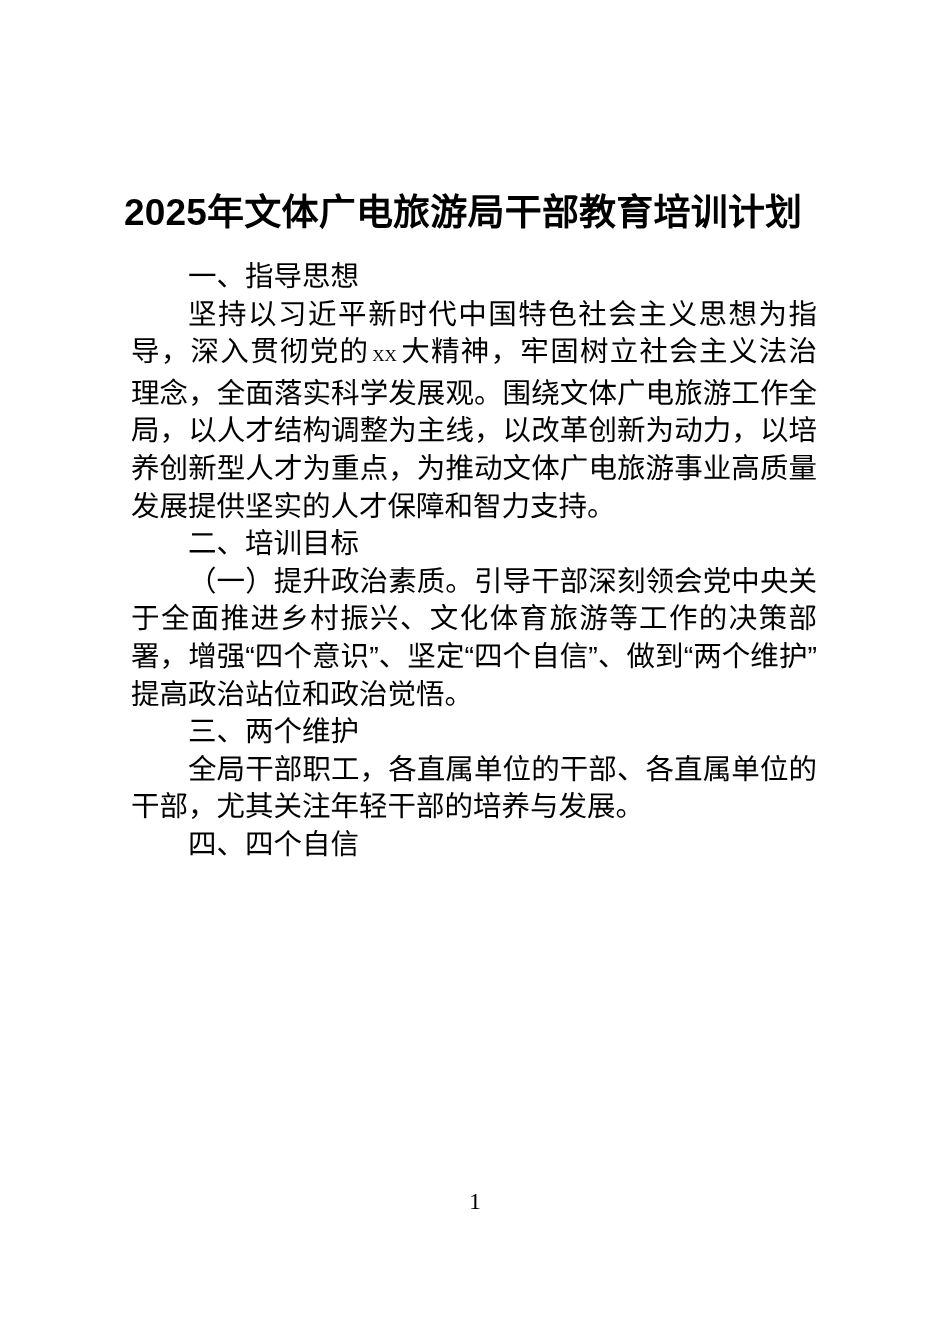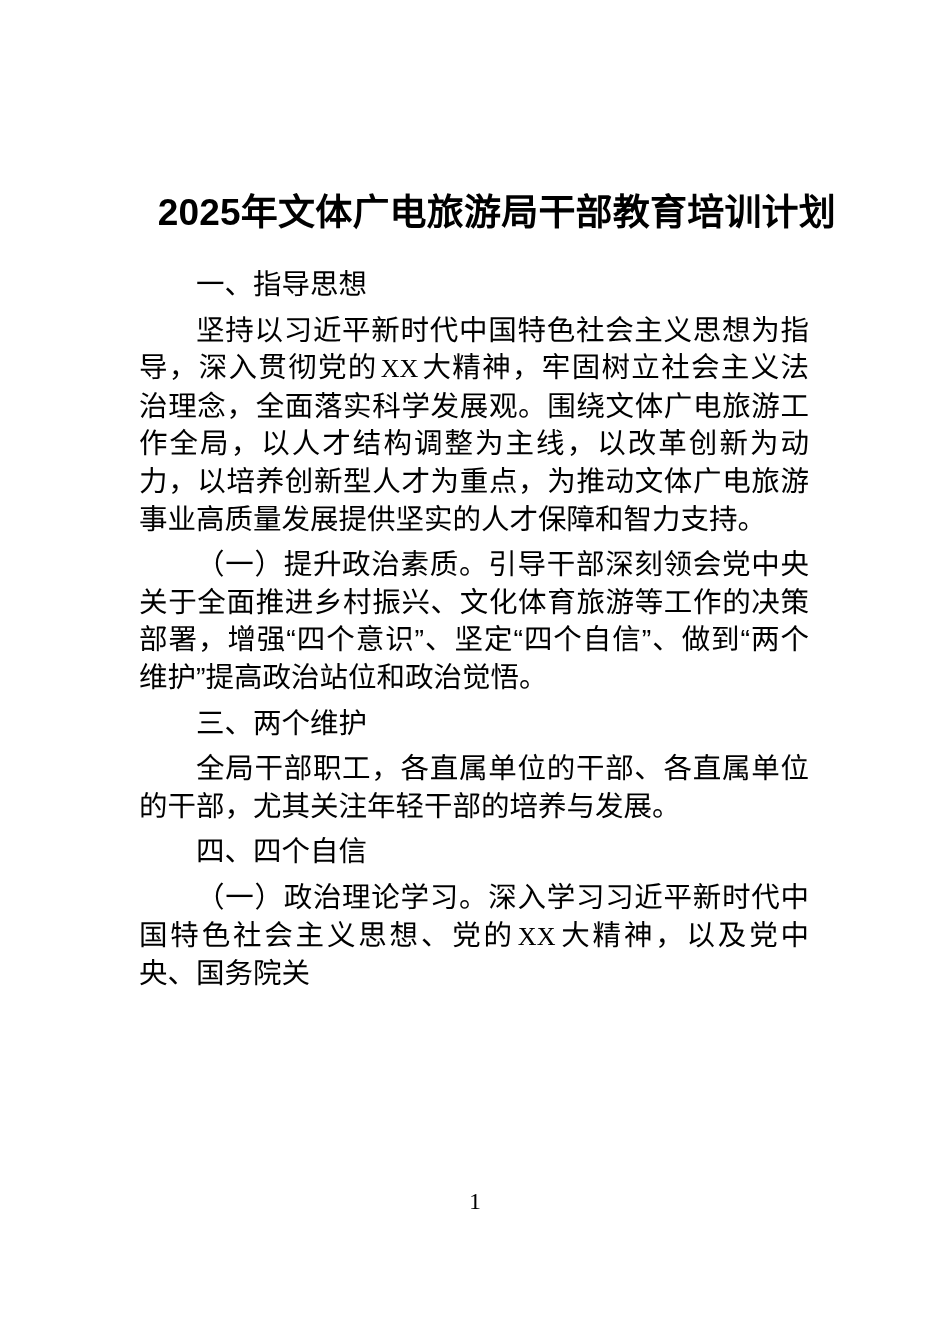--- a/index.html
+++ b/index.html
@@ -21,66 +21,66 @@
     width: 950px;
     height: 1344px;
     box-sizing: border-box;
     padding: 0;
     background: #ffffff;
   }
 
   
   .doc-title {
     position: absolute;
-    left: 148px;
+    left: 124px;
     top: 163px;
     width: 688px;
     font-size: 37px;
     line-height: 50px;
     font-weight: 700;
     letter-spacing: 0.2px;
-    text-align: right;
+    text-align: left;
     white-space: nowrap;
     font-family: "Liberation Sans", "DejaVu Sans", sans-serif;
   }
 
   
   .body-block {
     position: absolute;
     left: 131px;
     top: 258px;
     width: 686px;
   }
 
   .para {
     font-size: 28.5px;
     line-height: 37.6px;
     text-align: justify;
     text-justify: inter-ideograph;
     text-align-last: left;
-    margin: 8px;
+    margin: 0;
     letter-spacing: 0px;
     word-break: break-all;
   }
 
   .para.indent {
     text-indent: 57px;
   }
 
   
   .para.heading {
     text-indent: 57px;
     text-align: left;
     white-space: nowrap;
   }
 
   
   .latin {
     font-family: "Liberation Serif", "DejaVu Serif", serif;
-    font-size: 26px;
+    font-size: 17px;
     padding: 0 3px;
   }
 
   
   .page-number {
     position: absolute;
     left: 0;
     top: 1186px;
     width: 950px;
     text-align: center;
@@ -93,22 +93,22 @@
 </head>
 <body>
 
 <div class="page">
 
   <h1 class="doc-title">2025年文体广电旅游局干部教育培训计划</h1>
 
   <div class="body-block">
       <p class="para heading">一、指导思想</p>
       <p class="para indent">坚持以习近平新时代中国特色社会主义思想为指导，深入贯彻党的<span class="latin">XX</span>大精神，牢固树立社会主义法治理念，全面落实科学发展观。围绕文体广电旅游工作全局，以人才结构调整为主线，以改革创新为动力，以培养创新型人才为重点，为推动文体广电旅游事业高质量发展提供坚实的人才保障和智力支持。</p>
+      <p class="para heading">二、培训目标</p>
       <p class="para indent">（一）提升政治素质。引导干部深刻领会党中央关于全面推进乡村振兴、文化体育旅游等工作的决策部署，增强“四个意识”、坚定“四个自信”、做到“两个维护”提高政治站位和政治觉悟。</p>
       <p class="para heading">三、两个维护</p>
       <p class="para indent">全局干部职工，各直属单位的干部、各直属单位的干部，尤其关注年轻干部的培养与发展。</p>
       <p class="para heading">四、四个自信</p>
-      <p class="para indent">（一）政治理论学习。深入学习习近平新时代中国特色社会主义思想、党的<span class="latin">XX</span>大精神，以及党中央、国务院关</p>
     </div>
 
   <div class="page-number">1</div>
 
 </div>
 
 </body></html>

